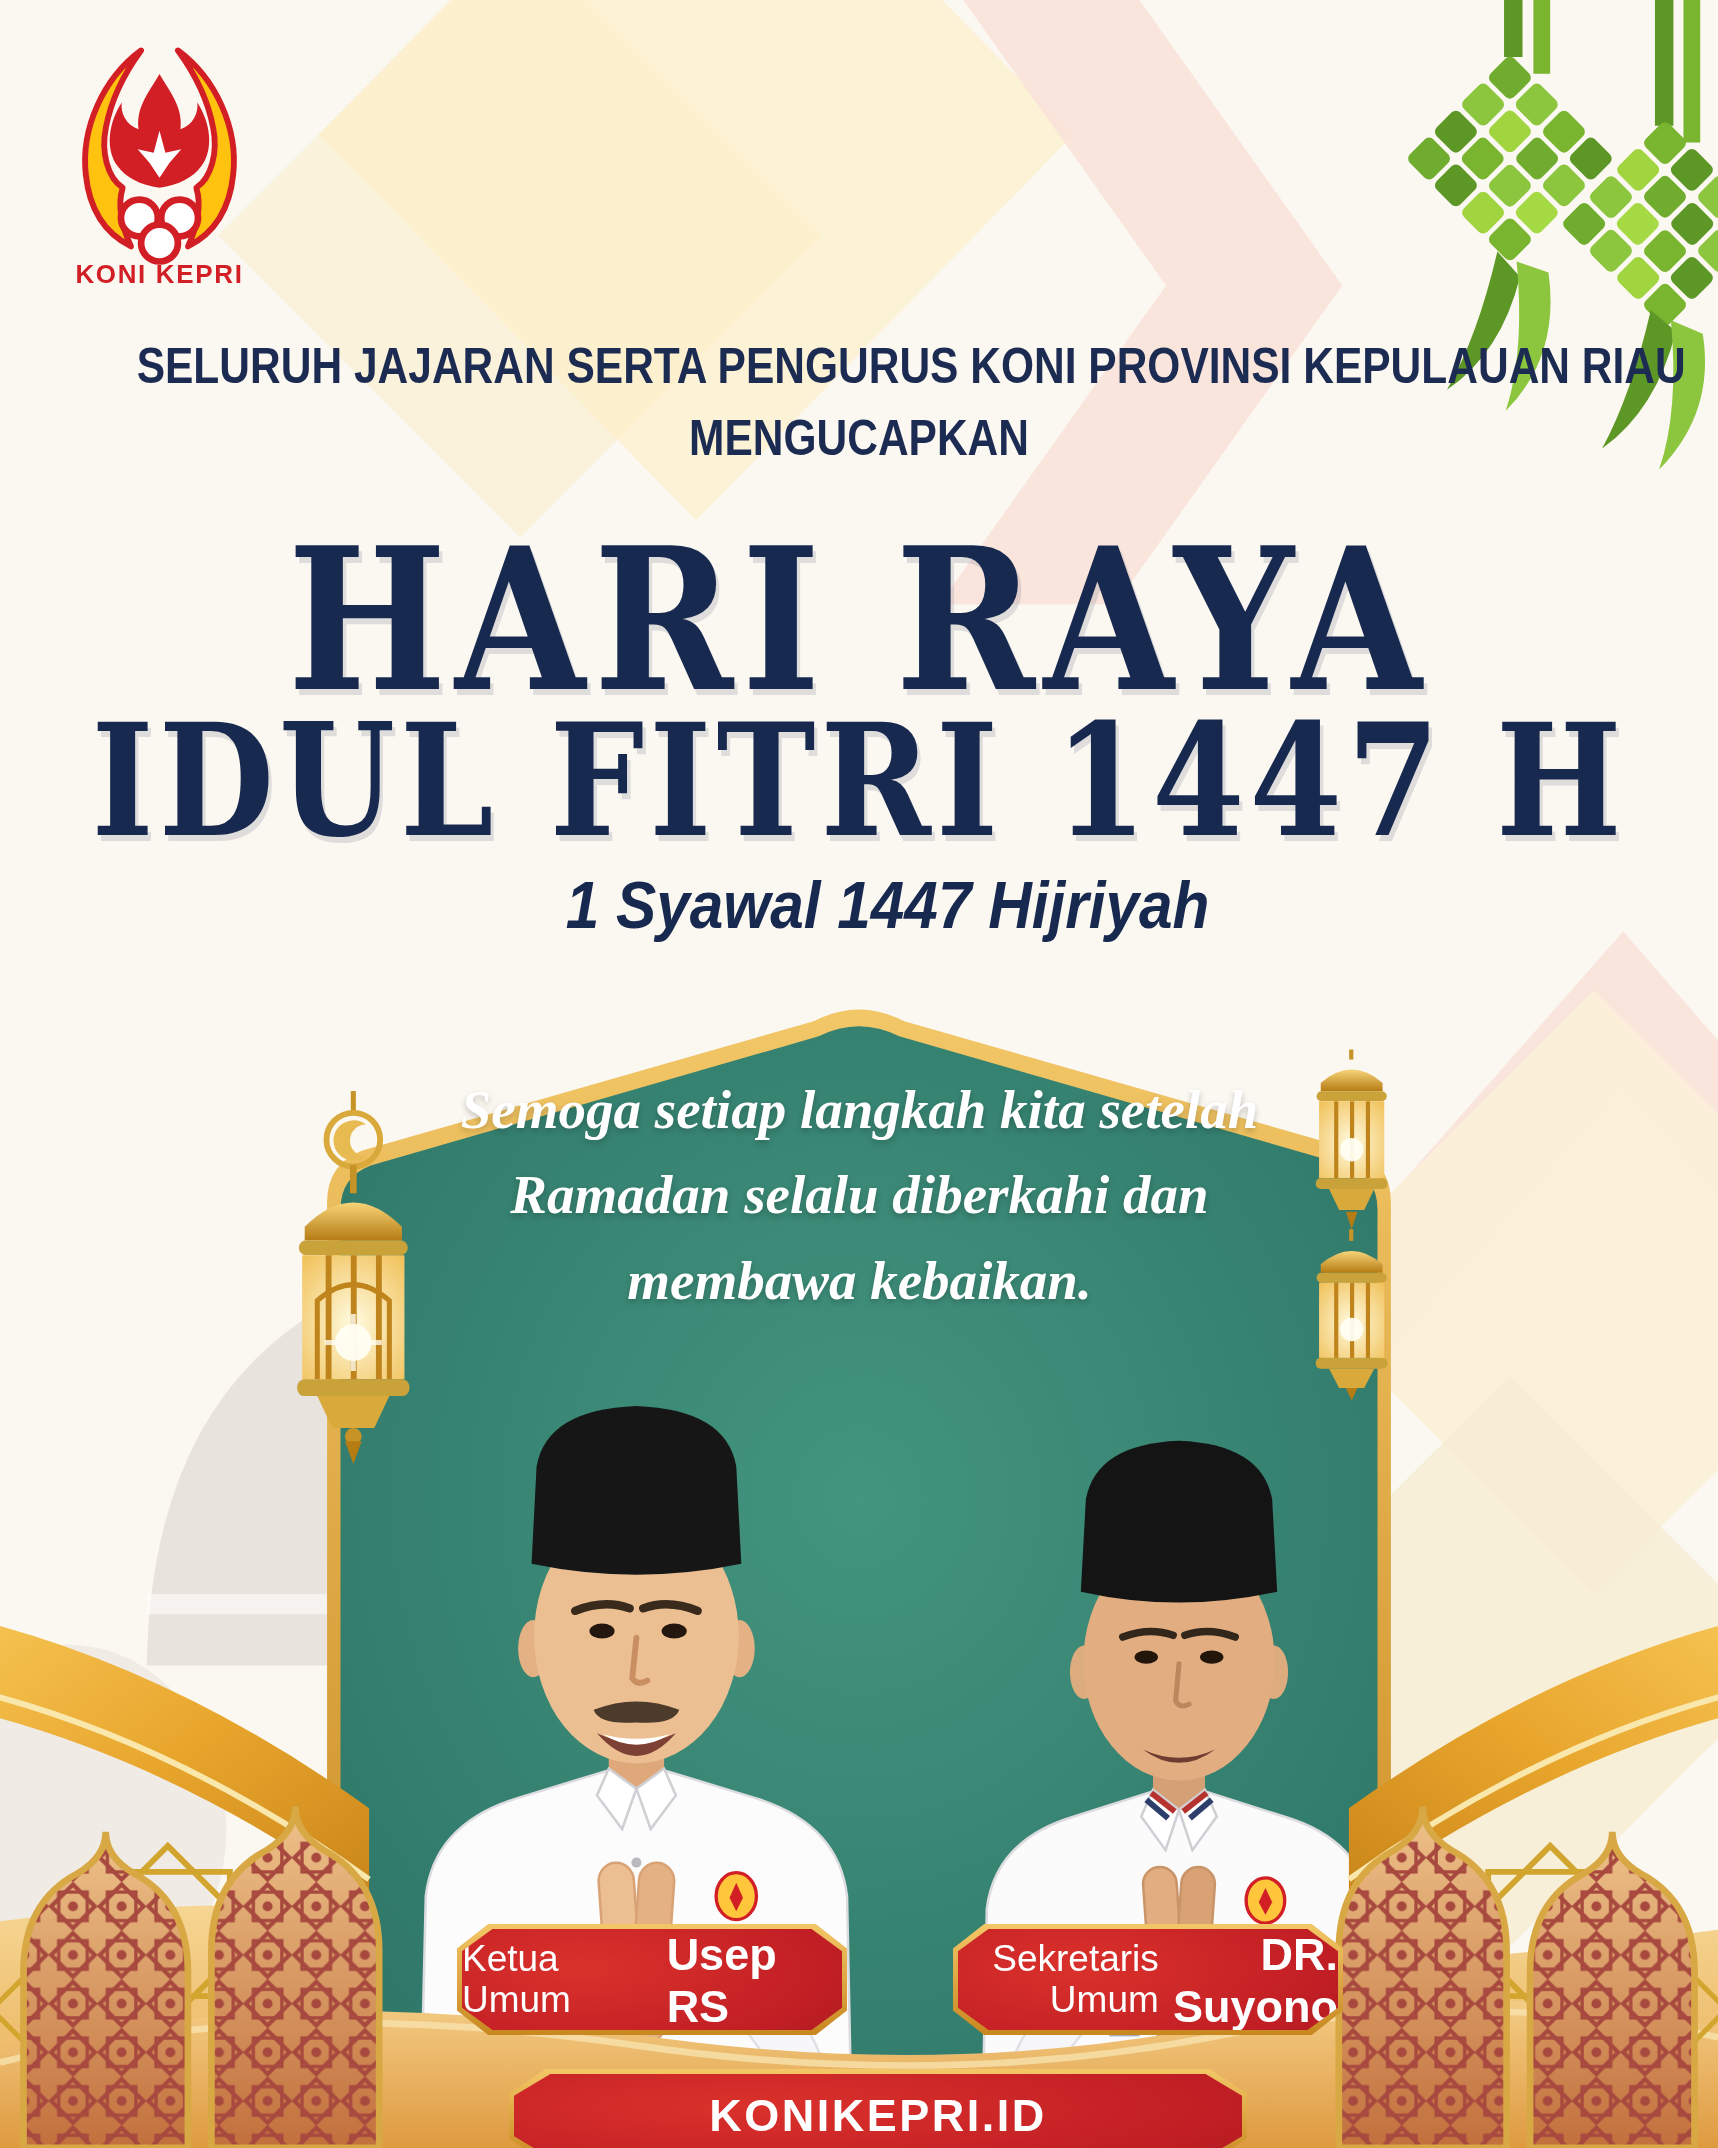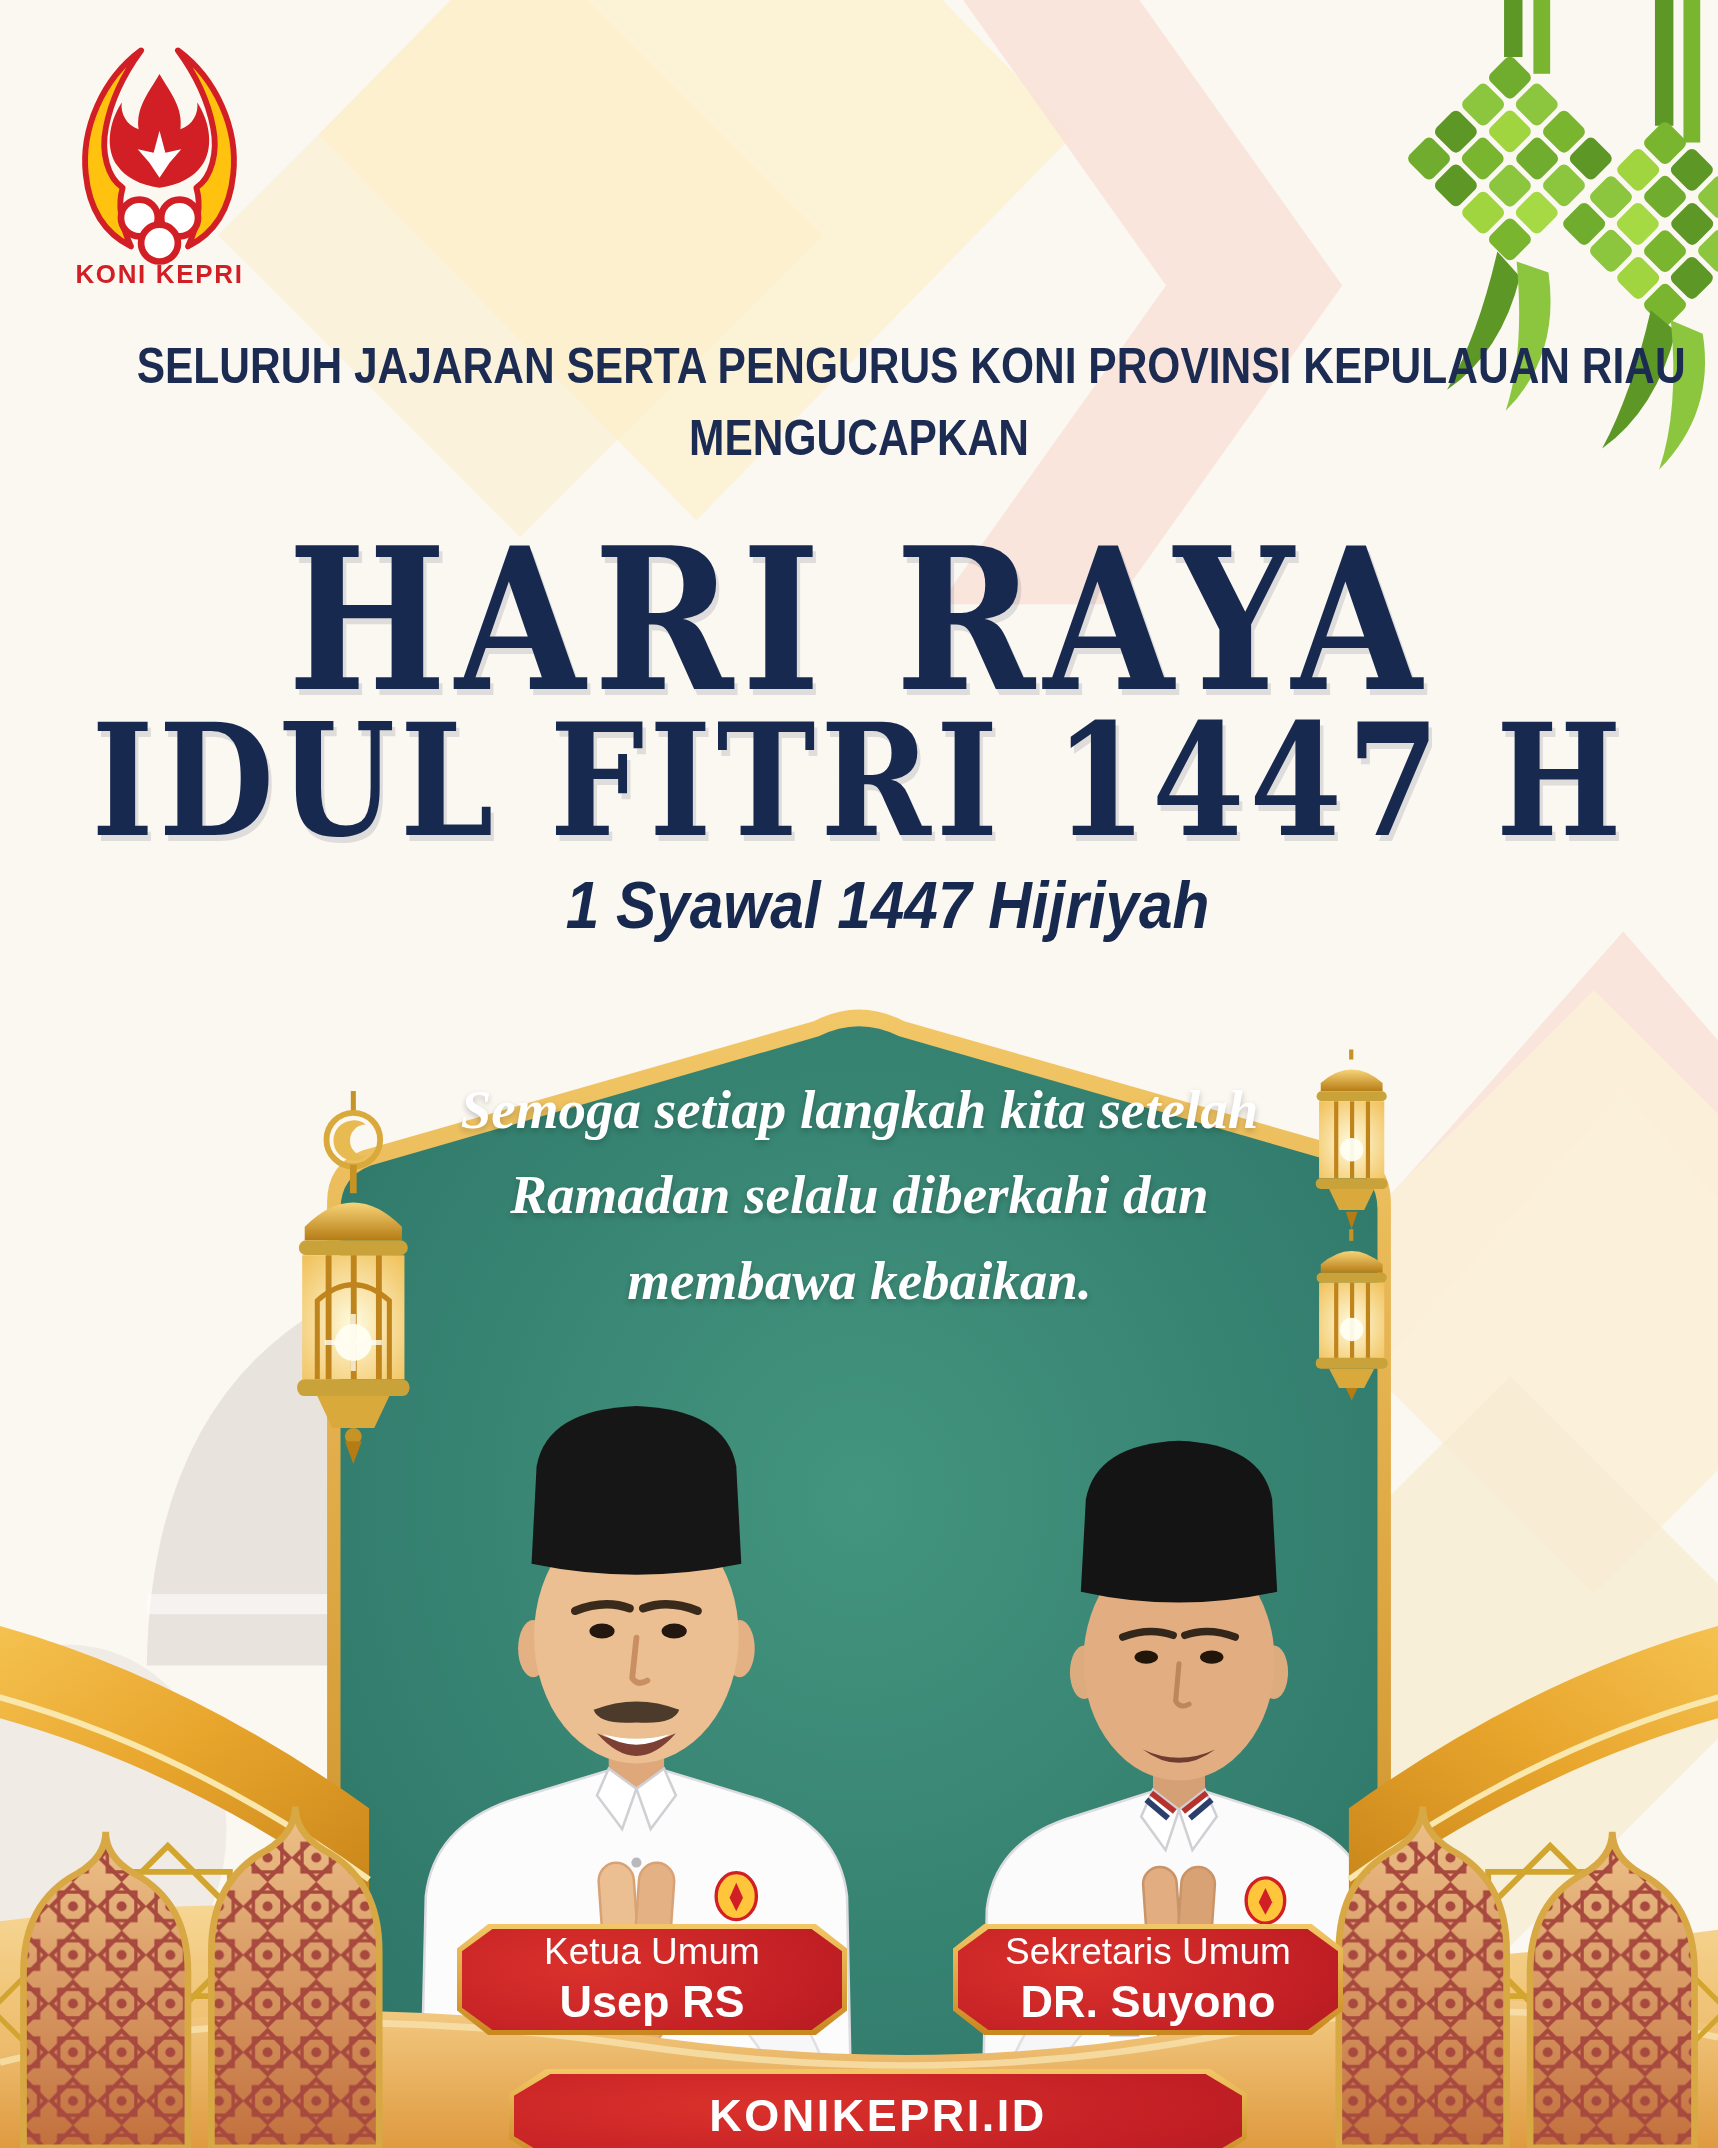--- a/index.html
+++ b/index.html
@@ -34,21 +34,21 @@
 
   
   .quote{left:398px;top:1067px;width:923px;text-align:center;color:#ffffff;
          font-family:"Liberation Serif",serif;font-style:italic;font-weight:bold;
          font-size:55px;line-height:1.55;text-shadow:0 2.5px 6.7px rgba(0,0,0,.22);}
 
   
   .badge{width:390px;height:111px;}
   .badge .bd-gold{position:absolute;inset:0;background:linear-gradient(180deg,#f3c767,#c8871f);
          clip-path:polygon(8% 0,92% 0,100% 22%,100% 78%,92% 100%,8% 100%,0 78%,0 22%);}
-  .badge .bd-red{position:absolute;inset:5px;color:#fff;display:flex;flex-direction:column;
+  .badge .bd-red{position:absolute;inset:5px;color:#fff;display:flex;
          justify-content:center;align-items:center;
          background:radial-gradient(130% 170% at 32% 38%,#da312b 0%,#c21f25 48%,#93121a 100%);
          clip-path:polygon(8% 0,92% 0,100% 22%,100% 78%,92% 100%,8% 100%,0 78%,0 22%);}
   .badge .role{font-size:37px;font-weight:400;line-height:1.1;}
   .badge .name{font-size:45px;font-weight:bold;line-height:1.15;margin-top:3.4px;}
   .badge.b1{left:457px;top:1924px;}
   .badge.b2{left:953px;top:1924px;text-align:right;}
 
   .sitebar{left:509px;top:2069px;width:738px;height:94px;}
   .sitebar .bd-gold{position:absolute;inset:0;background:linear-gradient(180deg,#f3c767,#c8871f);

